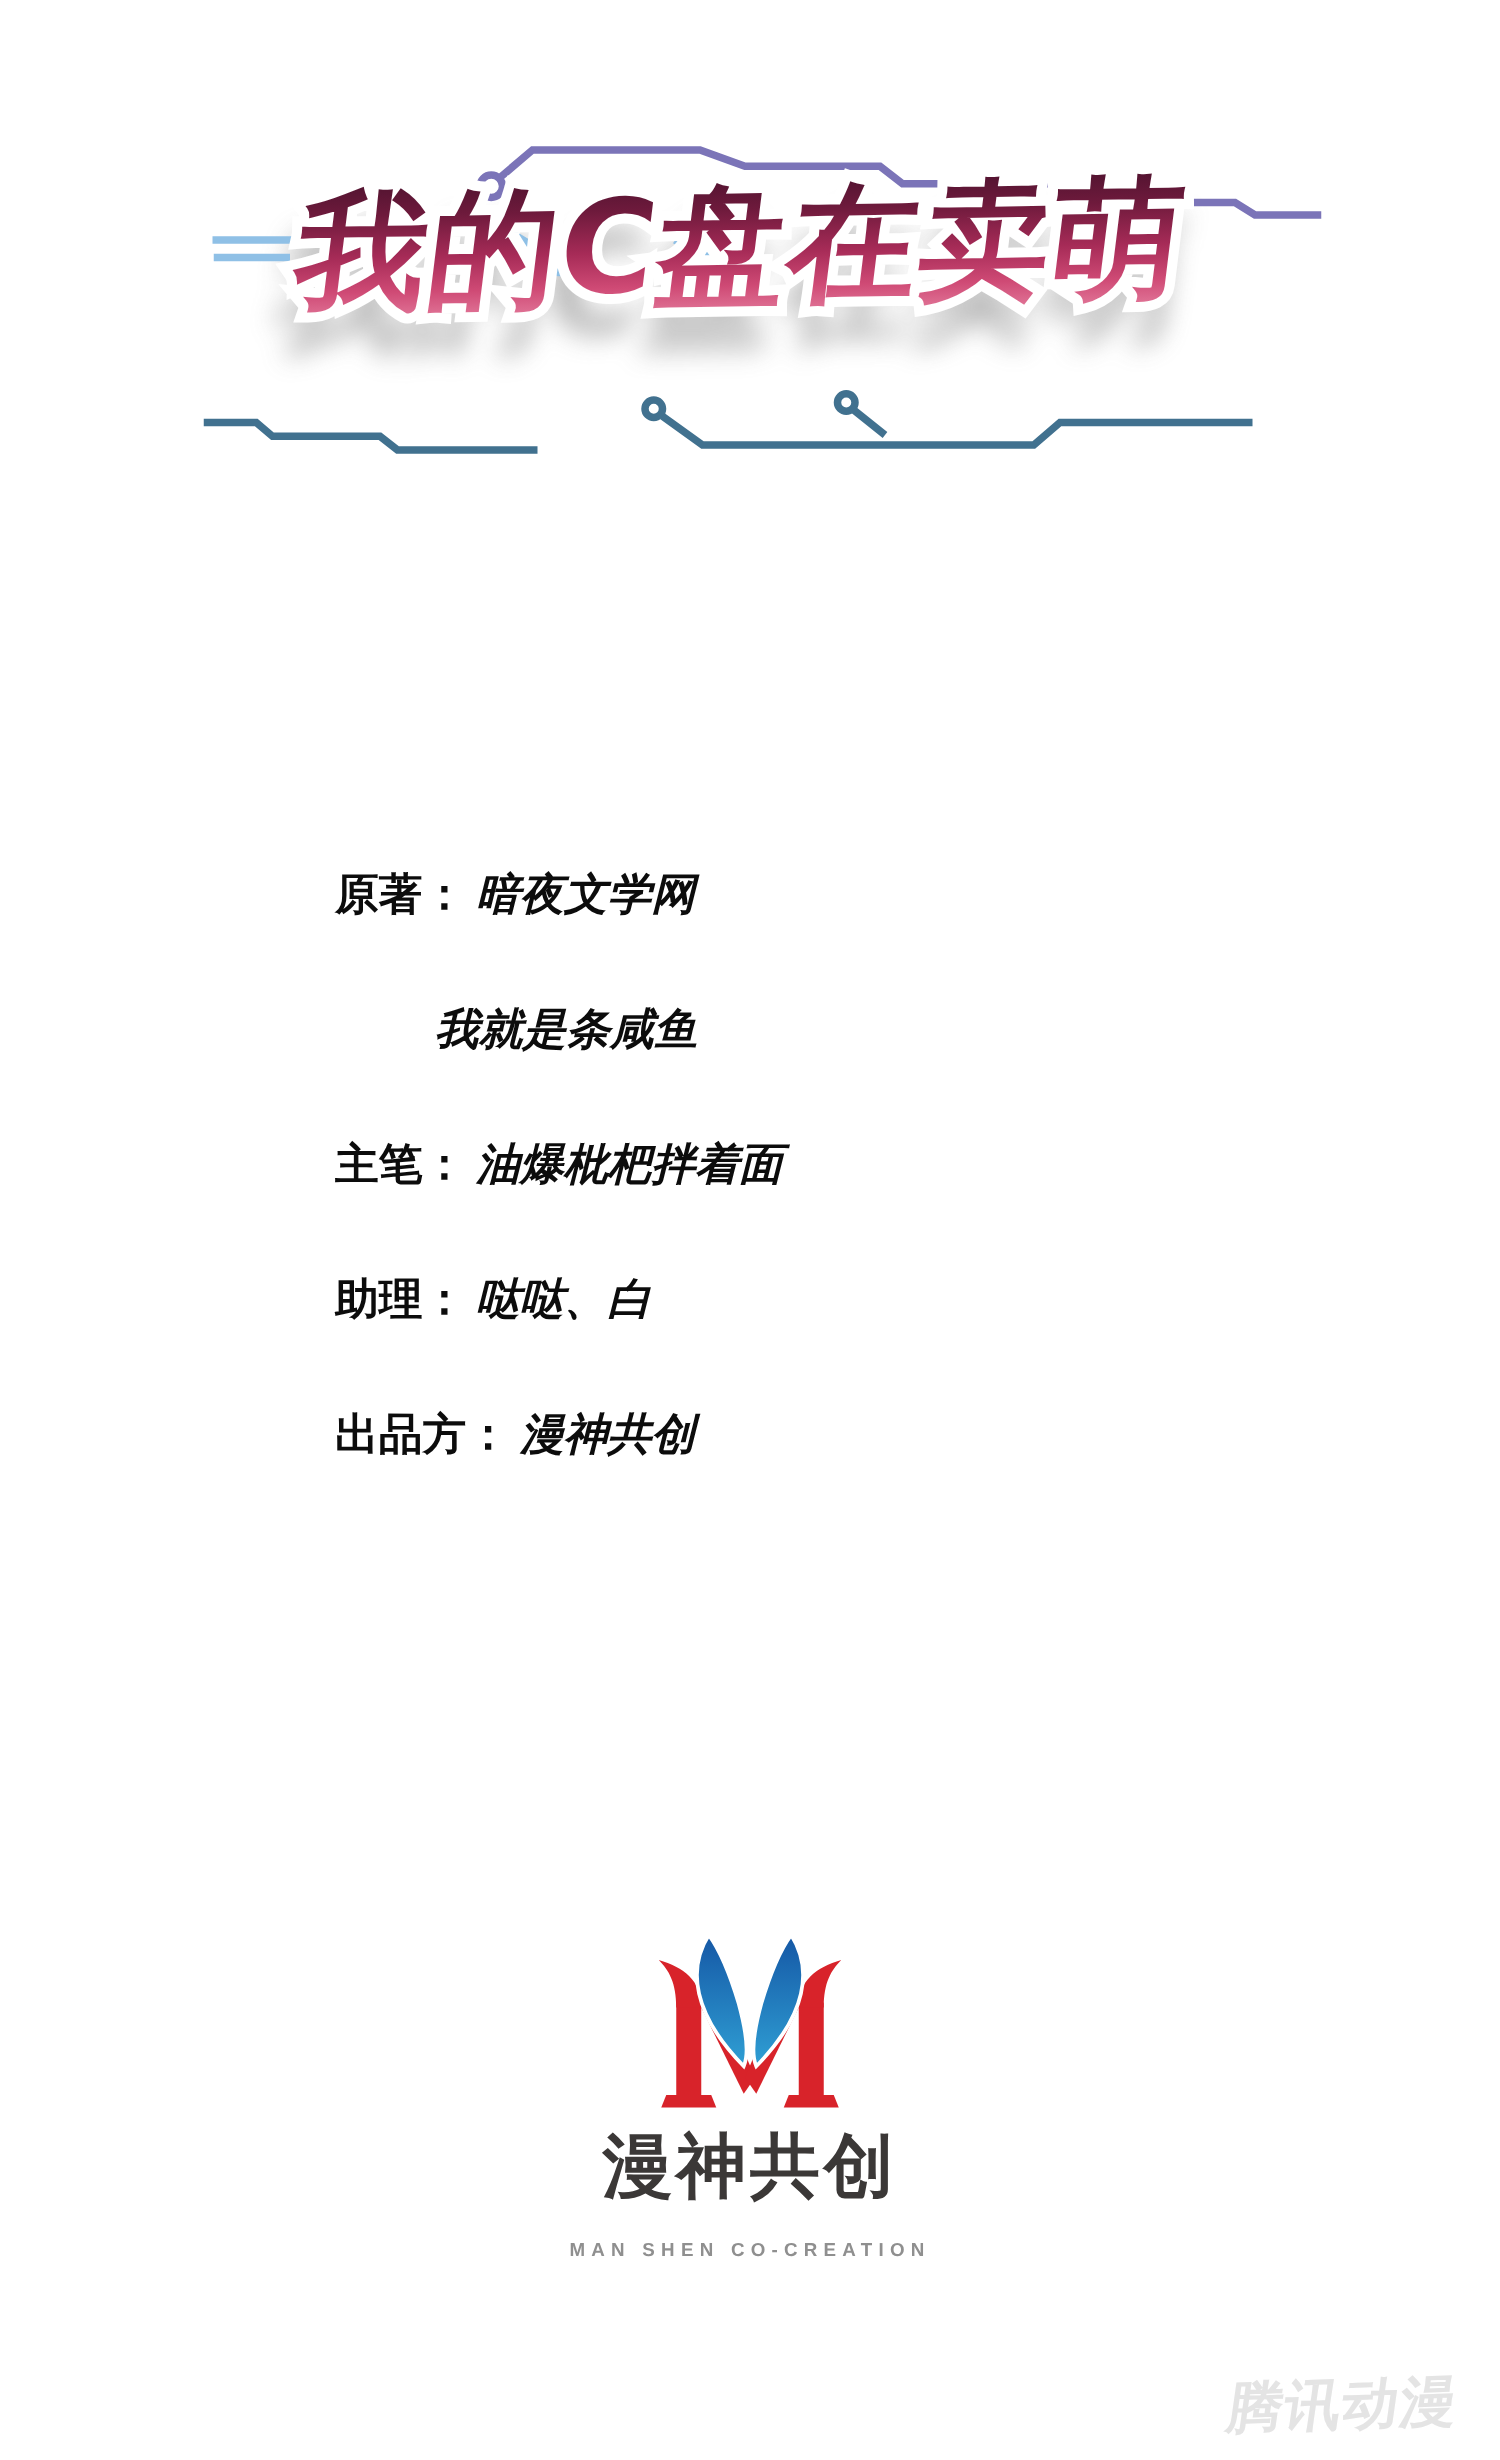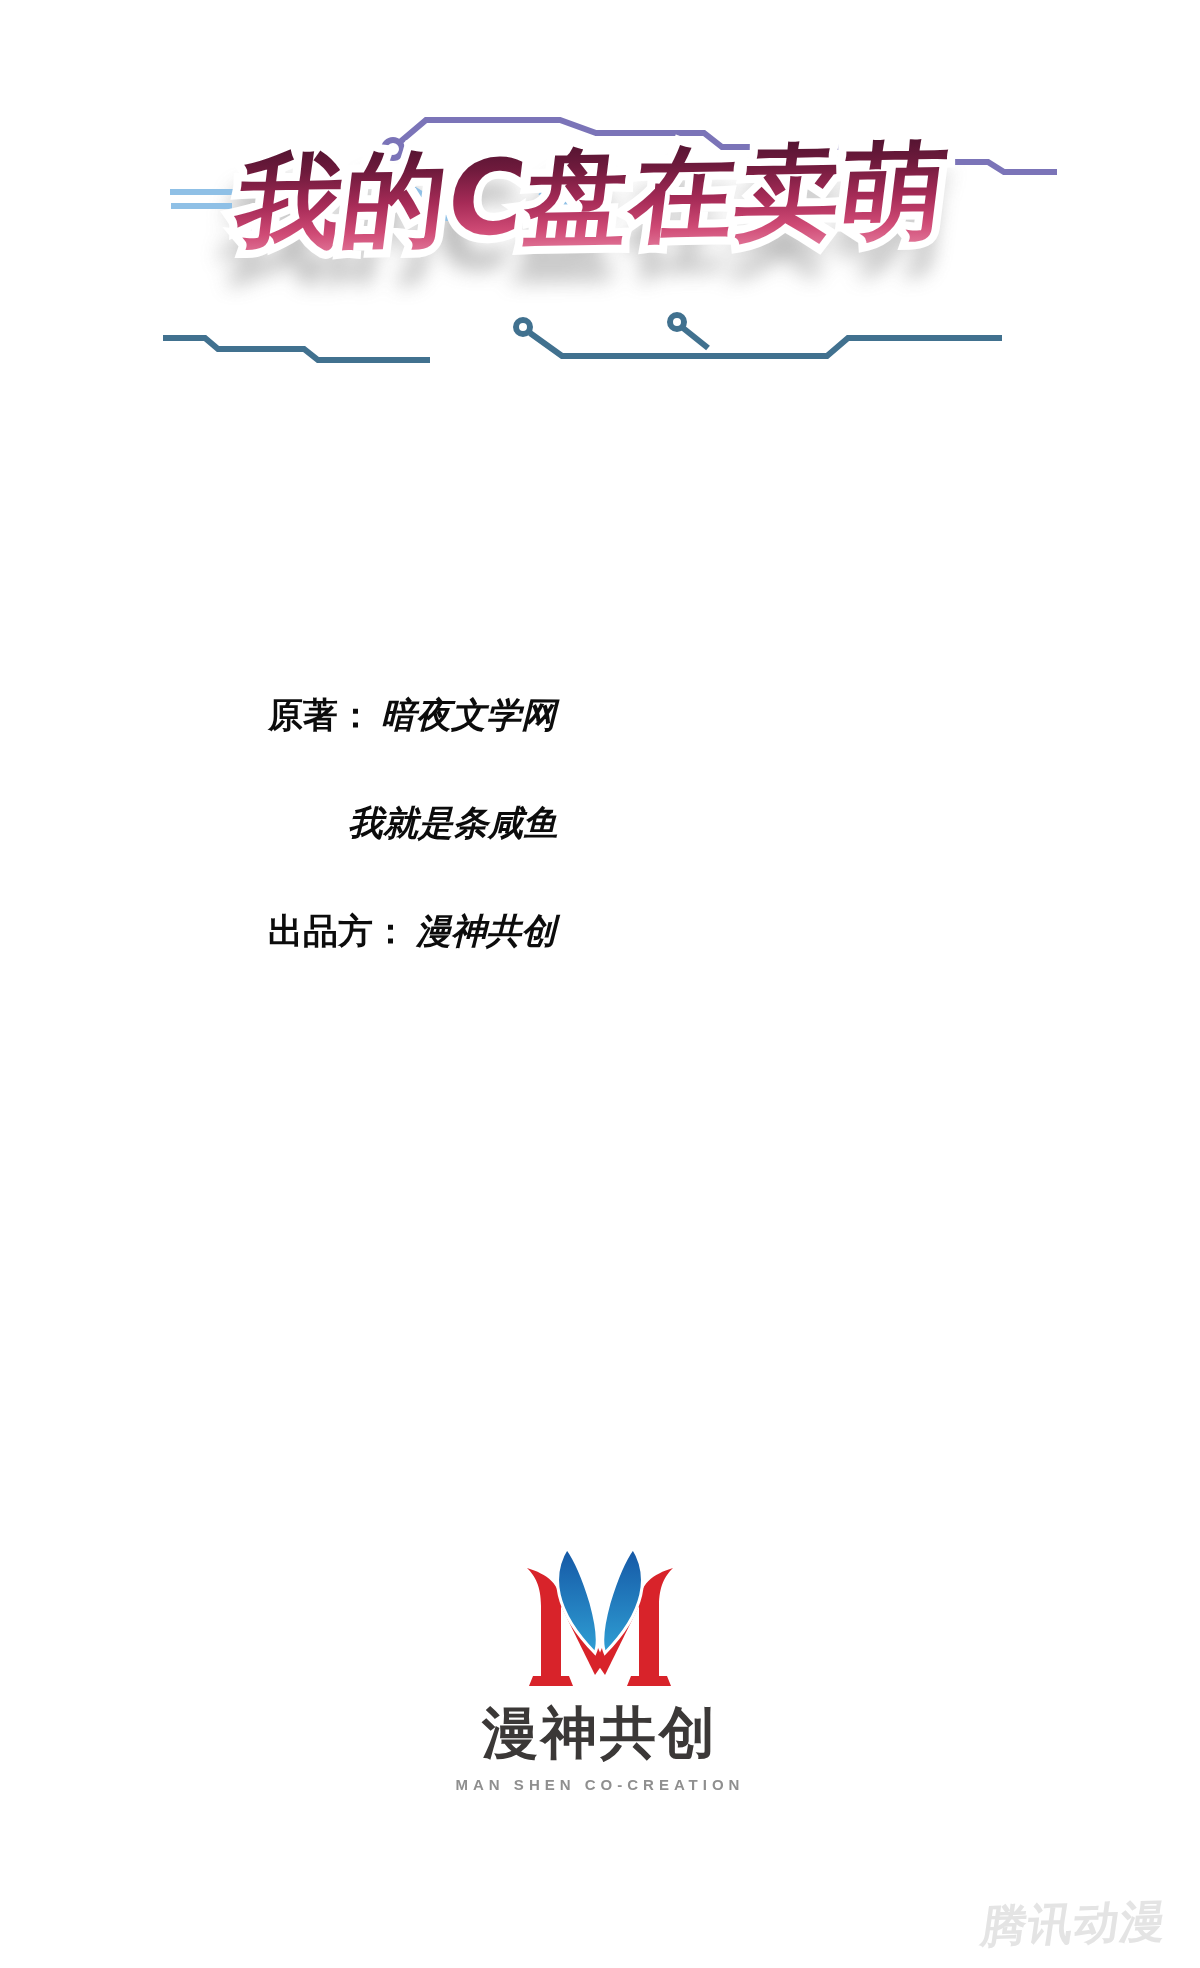--- a/index.html
+++ b/index.html
@@ -30,21 +30,21 @@
     font-family:"DejaVu Sans","Liberation Sans",sans-serif;}
   .credit-label{margin-right:8px;white-space:nowrap;}
   .credit-value{white-space:nowrap;font-style:italic;}
   .credit-row.cont .credit-value{margin-left:80px;}
 
   
   .publisher{position:absolute;left:0;top:1548px;width:1200px;text-align:center;z-index:4;}
   .m-mark{display:block;margin:0 auto;}
   .pub-cn{margin-top:6px;font-size:56px;font-weight:900;letter-spacing:3px;color:#3b3837;
     font-family:"DejaVu Sans","Liberation Sans",sans-serif;}
-  .pub-en{margin-top:4px;font-size:15px;font-weight:700;letter-spacing:5px;color:#8f8f8f;
+  .pub-en{margin-top:20px;font-size:15px;font-weight:700;letter-spacing:5px;color:#8f8f8f;
     font-family:"Liberation Sans",sans-serif;}
 
   
   .watermark{position:absolute;left:982px;top:1894px;z-index:4;
     font-size:45px;font-weight:900;letter-spacing:1px;color:#e4e4e4;
     transform:skewX(-10deg) rotate(-2deg);
     font-family:"DejaVu Sans","Liberation Sans",sans-serif;}
 </style>
 </head>
 <body>
@@ -87,20 +87,28 @@
 
   <section class="credits">
     <div class="credit-row">
       <span class="credit-label">原著：</span>
       <span class="credit-value">暗夜文学网</span>
     </div>
     <div class="credit-row cont">
       <span class="credit-value">我就是条咸鱼</span>
     </div>
     <div class="credit-row">
+      <span class="credit-label">主笔：</span>
+      <span class="credit-value">油爆枇杷拌着面</span>
+    </div>
+    <div class="credit-row">
+      <span class="credit-label">助理：</span>
+      <span class="credit-value">哒哒、白</span>
+    </div>
+    <div class="credit-row">
       <span class="credit-label">出品方：</span>
       <span class="credit-value">漫神共创</span>
     </div>
   </section>
 
   <footer class="publisher">
     <svg class="m-mark" width="150" height="142" viewBox="0 0 150 142">
       <defs>
         <linearGradient id="bluewing" x1="0" y1="0" x2="0" y2="1">
           <stop offset="0" stop-color="#1557a5"></stop>

